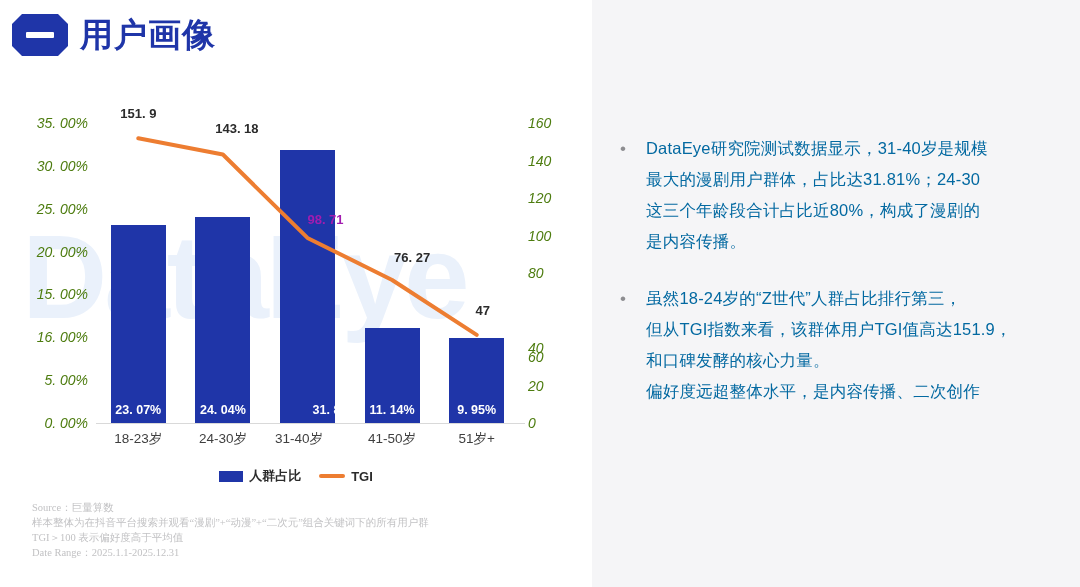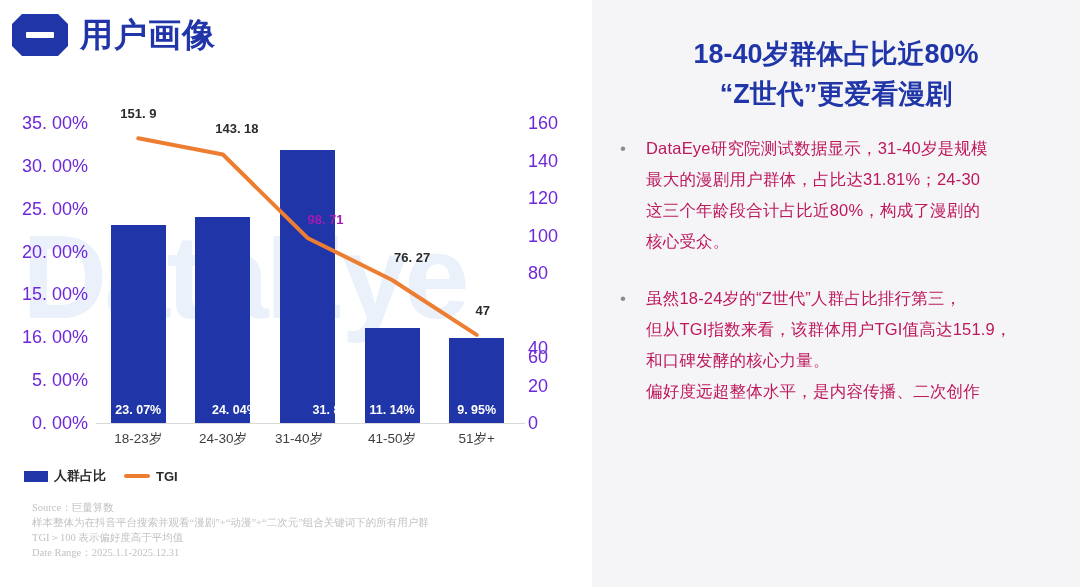--- a/index.html
+++ b/index.html
@@ -44,21 +44,21 @@
     width: 26px;
     flex: 0 0 26px;
     color: #8d8d91;
     font-size: 17px;
     line-height: 31px;
     text-align: left;
     padding-left: 4px;
   }
   .bullet-text {
     flex: 1;
-    color: #be185d;
+    color: #0369a1;
     font-size: 16.5px;
     line-height: 31px;
     letter-spacing: 0.2px;
   }
   .bullet-text div { white-space: nowrap; }
 
   
   .hdr-badge {
     position: absolute;
     left: 12px; top: 14px;
@@ -111,23 +111,24 @@
     background: #d9d9d9;
     z-index: 2;
   }
   .y-left {
     position: absolute;
     left: 18px; top: 23px; width: 70px; height: 300px;
     z-index: 2;
   }
   .y-left span, .y-right span {
     position: absolute;
-    font-size: 18px;
-    color: #6d28d9;
+    font-size: 14px;
+    color: #4d7c0f;
     white-space: nowrap;
+    font-style: italic;
   }
   .y-left span { right: 0; text-align: right; transform: translateY(-50%); }
   .y-right {
     position: absolute;
     left: 528px; top: 23px; width: 50px; height: 300px;
     z-index: 2;
   }
   .y-right span { left: 0; text-align: left; transform: translateY(-50%); }
 
   .bar {
@@ -172,24 +173,23 @@
     position: absolute;
     font-size: 13.5px;
     color: #3f3f3f;
     transform: translateX(-50%);
     white-space: nowrap;
   }
 
   .legend {
     position: absolute;
     left: 0; top: 367px; width: 592px;
-    display: flex; align-items: center;
+    display: flex; justify-content: center; align-items: center;
     gap: 18px;
     z-index: 3;
-    padding-left: 24px;
   }
   .lg-item { display: flex; align-items: center; gap: 6px; }
   .lg-box { width: 24px; height: 11px; background: #1f35a8; }
   .lg-line { width: 26px; height: 4px; background: #ed7d31; border-radius: 2px; }
   .lg-text { font-size: 13px; color: #2b2b2b; font-weight: bold; }
 
   
   .footnote {
     position: absolute;
     left: 32px; top: 500px; width: 540px;
@@ -231,21 +231,21 @@
         <span style="top: 112.5px;">100</span>
         <span style="top: 75px;">120</span>
         <span style="top: 37.5px;">140</span>
         <span style="top: 0px;">160</span>
       </div>
     <div class="axis-baseline"></div>
     <div class="plot" id="plot">
         <div class="bar" style="left: 14.8px; width: 55px; height: 197.743px; background: rgb(31, 53, 168);"></div>
         <div class="bar-label" style="left: 14.8px; width: 55px;">23. 07%</div>
         <div class="bar" style="left: 99.4px; width: 55px; height: 206.057px; background: rgb(31, 53, 168);"></div>
-        <div class="bar-label" style="left: 99.4px; width: 55px; padding-left: 12px;">24. 04%</div>
+        <div class="bar-label" style="left: 99.4px; width: 55px;">24. 04%</div>
         <div class="bar" style="left: 184px; width: 55px; height: 272.657px; background: rgb(31, 53, 168);"></div>
         <div class="bar-label" style="left: 168px; width: 55px; padding-left: 44px;">31. 81%</div>
         <div class="bar" style="left: 268.6px; width: 55px; height: 95.4857px; background: rgb(31, 53, 168);"></div>
         <div class="bar-label" style="left: 268.6px; width: 55px;">11. 14%</div>
         <div class="bar" style="left: 353.2px; width: 55px; height: 85.2857px; background: rgb(31, 53, 168);"></div>
         <div class="bar-label" style="left: 353.2px; width: 55px;">9. 95%</div>
         <svg class="line-svg" viewBox="0 0 423 300">
           <polyline points="42.3,15.1875 126.89999999999999,31.537499999999966 211.5,114.91875000000002 296.09999999999997,156.99375 380.7,211.875" fill="none" stroke="#ed7d31" stroke-width="4" stroke-linejoin="round" stroke-linecap="round"></polyline>
         </svg>
         <div class="tgi-label" style="left: 42.3px; top: -16.8125px;">151. 9</div>
@@ -274,32 +274,28 @@
   </div>
 
   <div class="footnote" id="footnote">
       <div>Source：巨量算数</div>
       <div>样本整体为在抖音平台搜索并观看“漫剧”+“动漫”+“二次元”组合关键词下的所有用户群</div>
       <div>TGI＞100 表示偏好度高于平均值</div>
       <div>Date Range：2025.1.1-2025.12.31</div>
     </div>
 
   <div class="right-panel">
-    <div class="rp-title">
-      <div>18-40岁群体占比近80%</div>
-      <div>“Z世代”更爱看漫剧</div>
-    </div>
     <div class="bullets" id="bullets">
         <div class="bullet">
           <div class="bullet-dot">•</div>
           <div class="bullet-text">
             <div>DataEye研究院测试数据显示，31-40岁是规模</div>
             <div>最大的漫剧用户群体，占比达31.81%；24-30</div>
             <div>这三个年龄段合计占比近80%，构成了漫剧的</div>
-            <div>核心受众。</div>
+            <div>是内容传播。</div>
           </div>
         </div>
         <div class="bullet">
           <div class="bullet-dot">•</div>
           <div class="bullet-text">
             <div>虽然18-24岁的“Z世代”人群占比排行第三，</div>
             <div>但从TGI指数来看，该群体用户TGI值高达151.9，</div>
             <div>和口碑发酵的核心力量。</div>
             <div>偏好度远超整体水平，是内容传播、二次创作</div>
           </div>

